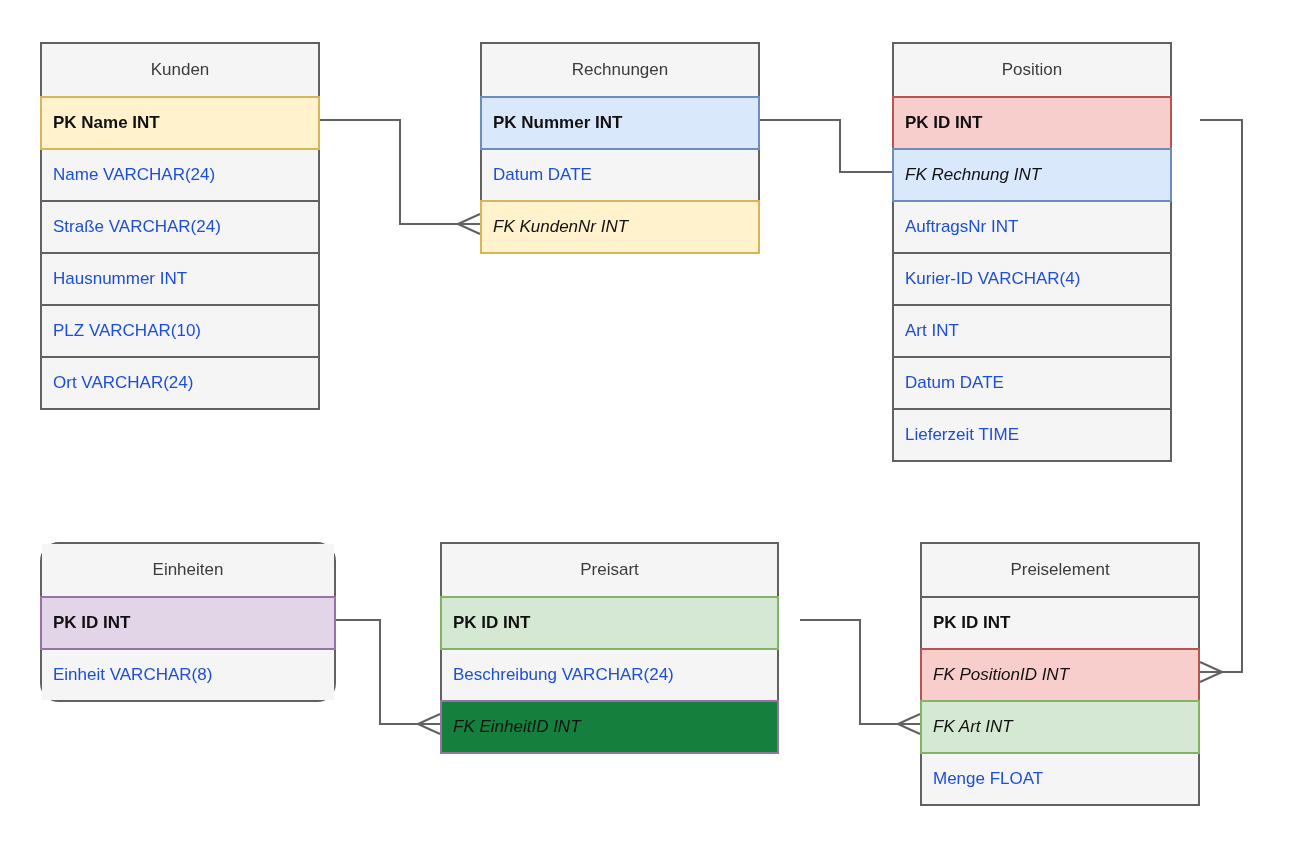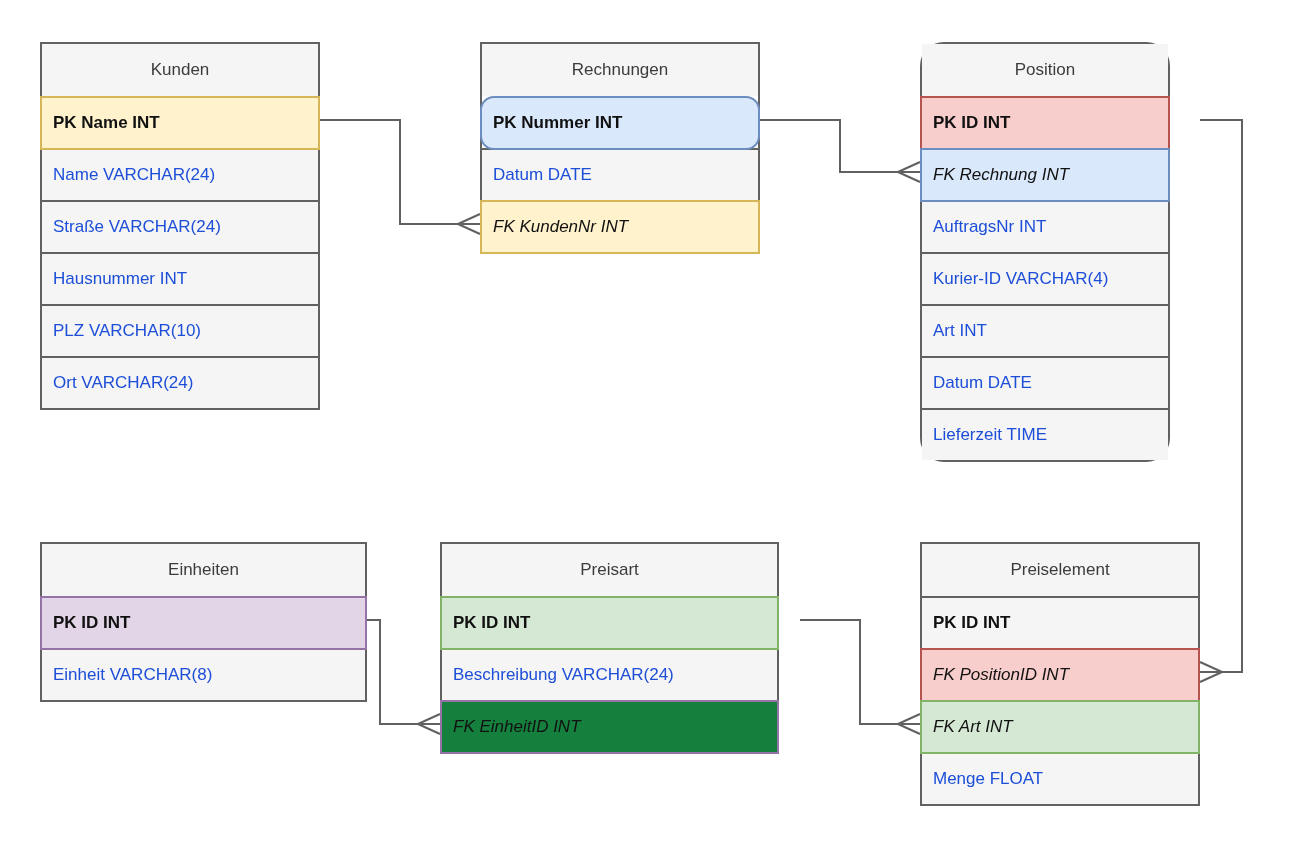--- a/index.html
+++ b/index.html
@@ -102,35 +102,35 @@
       <div class="entity-title">Kunden</div>
       <div class="entity-row pk colored" style="background: rgb(255, 242, 204); border-color: rgb(214, 182, 86);">PK Name INT</div>
       <div class="entity-row plain">Name VARCHAR(24)</div>
       <div class="entity-row plain">Straße VARCHAR(24)</div>
       <div class="entity-row plain">Hausnummer INT</div>
       <div class="entity-row plain">PLZ VARCHAR(10)</div>
       <div class="entity-row plain">Ort VARCHAR(24)</div>
     </div>
     <div class="entity" style="left: 480px; top: 42px; width: 280px;">
       <div class="entity-title">Rechnungen</div>
-      <div class="entity-row pk colored" style="background: rgb(218, 232, 252); border-color: rgb(108, 142, 191); border-radius: 14px;">PK Nummer INT</div>
+      <div class="entity-row pk colored" style="background: rgb(218, 232, 252); border-color: rgb(108, 142, 191);">PK Nummer INT</div>
       <div class="entity-row plain">Datum DATE</div>
       <div class="entity-row fk colored" style="background: rgb(255, 242, 204); border-color: rgb(214, 182, 86);">FK KundenNr INT</div>
     </div>
-    <div class="entity" style="left: 920px; top: 42px; width: 250px; border-radius: 24px;">
+    <div class="entity" style="left: 892px; top: 42px; width: 280px;">
       <div class="entity-title">Position</div>
       <div class="entity-row pk colored" style="background: rgb(248, 206, 204); border-color: rgb(184, 84, 80);">PK ID INT</div>
       <div class="entity-row fk colored" style="background: rgb(218, 232, 252); border-color: rgb(108, 142, 191);">FK Rechnung INT</div>
       <div class="entity-row plain">AuftragsNr INT</div>
       <div class="entity-row plain">Kurier-ID VARCHAR(4)</div>
       <div class="entity-row plain">Art INT</div>
       <div class="entity-row plain">Datum DATE</div>
       <div class="entity-row plain">Lieferzeit TIME</div>
     </div>
-    <div class="entity" style="left: 40px; top: 542px; width: 327px;">
+    <div class="entity" style="left: 40px; top: 542px; width: 296px; border-radius: 19px;">
       <div class="entity-title">Einheiten</div>
       <div class="entity-row pk colored" style="background: rgb(225, 213, 231); border-color: rgb(150, 115, 166);">PK ID INT</div>
       <div class="entity-row plain">Einheit VARCHAR(8)</div>
     </div>
     <div class="entity" style="left: 440px; top: 542px; width: 339px;">
       <div class="entity-title">Preisart</div>
       <div class="entity-row pk colored" style="background: rgb(213, 232, 212); border-color: rgb(130, 179, 102);">PK ID INT</div>
       <div class="entity-row plain">Beschreibung VARCHAR(24)</div>
       <div class="entity-row fk colored" style="background: #15803d; border-color: rgb(150, 115, 166);">FK EinheitID INT</div>
     </div>

